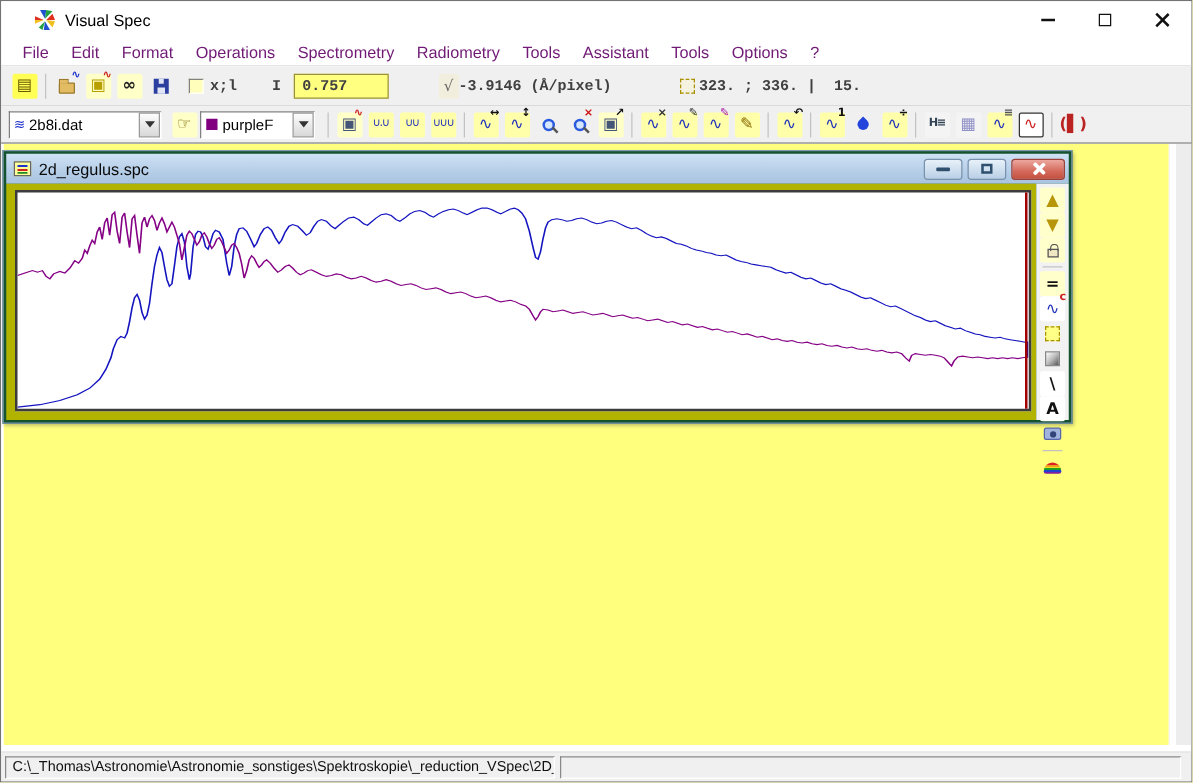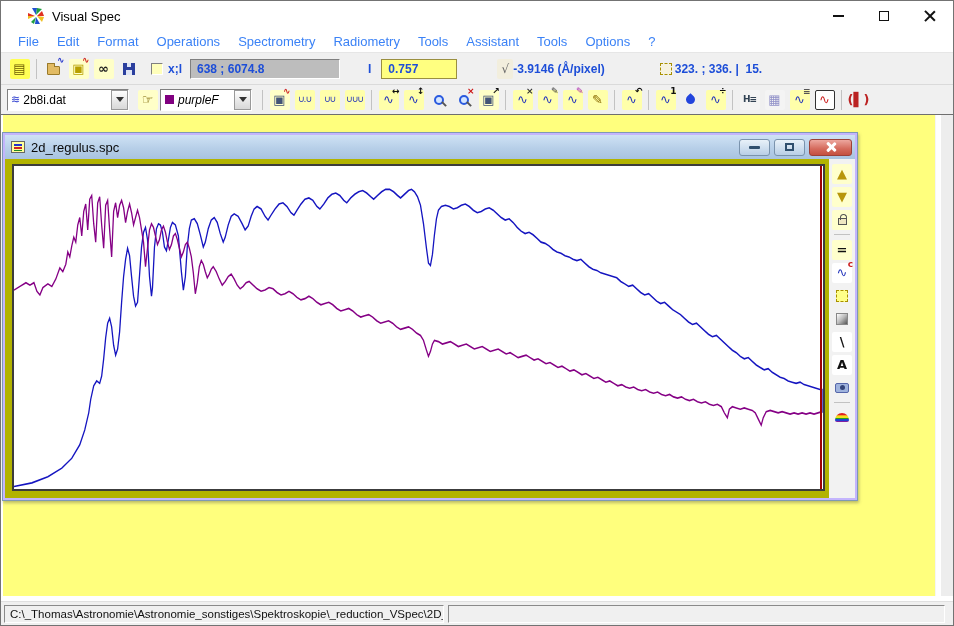--- a/index.html
+++ b/index.html
@@ -16,34 +16,34 @@
   .wbtn { width:46px; height:100%; display:flex; align-items:center; justify-content:center; background:transparent; border:none; cursor:default; }
   .glyph-minw { width:11px; height:1.5px; background:#111; }
   .glyph-maxw { width:10px; height:10px; border:1.2px solid #111; background:transparent; }
   .glyph-closew { position:relative; width:12px; height:12px; }
   .glyph-closew::before,.glyph-closew::after { content:""; position:absolute; left:5.4px; top:-1px; width:1.6px; height:14px; background:#111; }
   .glyph-closew::before { transform:rotate(45deg); }
   .glyph-closew::after { transform:rotate(-45deg); }
 
   
   .menubar { height:22px; display:flex; align-items:center; padding-left:8px; background:#fff; border-bottom:1px solid #e6e6e6; flex:0 0 auto; }
-  .menu-item { font-size:13px; color:#3b82f6; padding:2px 9px; cursor:default; }
+  .menu-item { font-size:13px; color:#701a75; padding:2px 9px; cursor:default; }
 
   
   .toolbar { display:flex; align-items:center; background:#f0f0f0; flex:0 0 auto; }
   .tb1 { height:32px; border-bottom:1px solid #dadada; padding-left:6px; }
   .tb2 { height:30px; border-bottom:1px solid #6f6f6f; padding-left:6px; }
   .tbtn { height:24px; min-width:25px; display:inline-flex; align-items:center; justify-content:center; background:transparent; border:none; padding:0 1px; cursor:default; }
   .sep { width:1px; height:20px; background:#c2c2c2; margin:0 4px; flex:0 0 auto; }
   .ic { display:inline-flex; width:20px; height:20px; align-items:center; justify-content:center; font-size:13px; line-height:1; position:relative; border-radius:2px; font-family:"DejaVu Sans", sans-serif; }
   .ic.small { font-size:9px; letter-spacing:-1px; }
   .ic.bold { font-weight:bold; }
   .ic.boxed { border:1px solid #333; }
   .ic b { position:absolute; font-size:9px; right:-1px; top:-3px; font-weight:bold; font-family:"DejaVu Sans", sans-serif; }
-  .mono { font-family:Liberation Sans, sans-serif; font-weight:bold; font-size:12px; color:#1d4ed8; white-space:pre; }
+  .mono { font-family:Liberation Mono, monospace; font-weight:bold; font-size:12px; color:#404040; white-space:pre; }
   .field { height:20px; display:inline-flex; align-items:center; padding:0 6px; border:1px solid; border-color:#808080 #ffffff #ffffff #808080; }
   .field.coord { width:150px; background:#bdbdbd; margin-left:8px; }
   .field.intensity { width:76px; background:#ffff80; border-color:#9a8f40; border-style:solid; }
   .checkbox { width:12px; height:12px; background:#ffffbb; border:1px solid; border-color:#808080 #fff #fff #808080; display:inline-block; margin:0 5px 0 10px; }
   .gap10 { width:10px; } .gap28 { width:28px; } .gap40 { width:40px; } .gap55 { width:55px; }
 
   
   .combo { display:inline-flex; align-items:center; height:22px; background:#fff; border:1px solid; border-color:#808080 #fff #fff #808080; margin-right:6px; }
   .combo .cicon { margin:0 3px; font-size:11px; }
   .combo .ctext { font-size:12px; color:#000; flex:1; }
@@ -68,21 +68,21 @@
   i.floppy::before { content:""; position:absolute; left:4px; top:0.5px; width:4px; height:3.5px; background:#dfe5f5; }
   i.folder { width:13px; height:9px; background:#e2bb63; border:1px solid #9a7a2a; border-radius:1px; position:relative; margin-top:3px; display:inline-block; }
   i.folder::before { content:""; position:absolute; top:-3.5px; left:-1px; width:6px; height:3px; background:#e2bb63; border:1px solid #9a7a2a; border-bottom:none; border-radius:1px 1px 0 0; }
 
   
   .mdi { flex:1 1 auto; position:relative; background:#ffffff; overflow:hidden; }
   .mdi-yellow { position:absolute; left:2px; top:0; right:18px; bottom:5px; background:#ffff7d; }
   .mdi-strip { position:absolute; right:0; top:0; bottom:5px; width:18px; background:linear-gradient(90deg,#ffffff 0 5px,#ededed 5px); border-left:1px solid #f5f5f5; }
 
   
-  .childwin { position:absolute; left:1px; top:17px; width:856px; height:369px; background:#c4b5fd; border:1px solid #7e99b5; box-shadow:1px 2px 3px rgba(60,60,60,.35); padding:2px; display:flex; flex-direction:column; }
+  .childwin { position:absolute; left:1px; top:5px; width:856px; height:219px; background:#14532d; border:1px solid #7e99b5; box-shadow:1px 2px 3px rgba(60,60,60,.35); padding:2px; display:flex; flex-direction:column; }
   .ctitle { height:24px; display:flex; align-items:center; background:linear-gradient(180deg,#cfe2f5 0%,#b7cfe8 55%,#a8c3e0 100%); padding:0 3px 0 6px; flex:0 0 auto; }
   .cicon-doc { width:14px; height:12px; background:#ffff99; border:1px solid #666; margin-right:6px; position:relative; flex:0 0 auto; }
   .cicon-doc::after { content:""; position:absolute; left:2px; top:2px; right:2px; height:7px;
      background:linear-gradient(180deg,#2233cc 0 2px,transparent 2px 3px,#cc2222 3px 5px,transparent 5px 6px,#228822 6px 7px); }
   .ctitle .ttext { font-size:13px; color:#0a0a0a; }
   .cbtns { margin-left:auto; display:flex; align-items:center; }
   .cbtn { width:31px; height:17px; border:1px solid #7a93ad; border-radius:3px; background:linear-gradient(#e8f1f9,#b9cfe6); display:flex; align-items:center; justify-content:center; margin-left:4px; cursor:default; }
   .cbtn.close { background:linear-gradient(#eda79e 0%,#d4695b 60%,#c4503f 100%); border-color:#9c4038; width:43px; }
   .glyph-dash { width:11px; height:3px; background:#2f4f6e; border-radius:1px; }
   .glyph-box { width:9px; height:8px; border:2px solid #2f4f6e; background:transparent; }
@@ -171,21 +171,20 @@
           <span class="ic bold" style="color: rgb(34, 34, 34); background: rgb(255, 255, 200);">∞</span>
         </button>
         <button class="tbtn">
           <span class="ic">
             <i class="floppy"></i>
           </span>
         </button>
       </span>
     <span class="checkbox"></span>
     <span class="mono">x;l</span>
-    <span class="field coord mono">638 ; 6074.8</span>
     <span class="gap28"></span>
     <span class="mono">I</span>
     <span class="gap10"></span>
     <span class="field intensity mono">0.757</span>
     <span class="gap40"></span>
     <span class="ic" style="color:#666;background:#f2eedd;font-size:12px;width:16px;">√</span>
     <span class="mono">-3.9146 (Å/pixel)</span>
     <span class="gap55"></span>
     <span style="display:inline-flex;margin-right:3px;">
         <i class="dashedsq" style="background:#f6f2e0;"></i>
@@ -199,21 +198,21 @@
       <span class="ctext">2b8i.dat</span>
       <span class="dbtn">
           <i></i>
         </span>
     </span>
     <span id="pick-btn-slot" style="display:inline-flex;">
         <button class="tbtn">
           <span class="ic" style="color: rgb(122, 98, 0); background: rgb(255, 255, 200);">☞</span>
         </button>
       </span>
-    <span class="combo" style="width:92px;font-style:italic;">
+    <span class="combo" style="width:92px;">
       <span class="swatch"></span>
       <span class="ctext">purpleF</span>
       <span class="dbtn">
           <i></i>
         </span>
     </span>
     <span class="sep"></span>
     <span id="tb2-icons" style="display:inline-flex;align-items:center;">
         <button class="tbtn">
           <span class="ic" style="color: rgb(68, 85, 119); background: rgb(255, 255, 200);">▣<b style="color: rgb(204, 34, 34);">∿</b></span>

